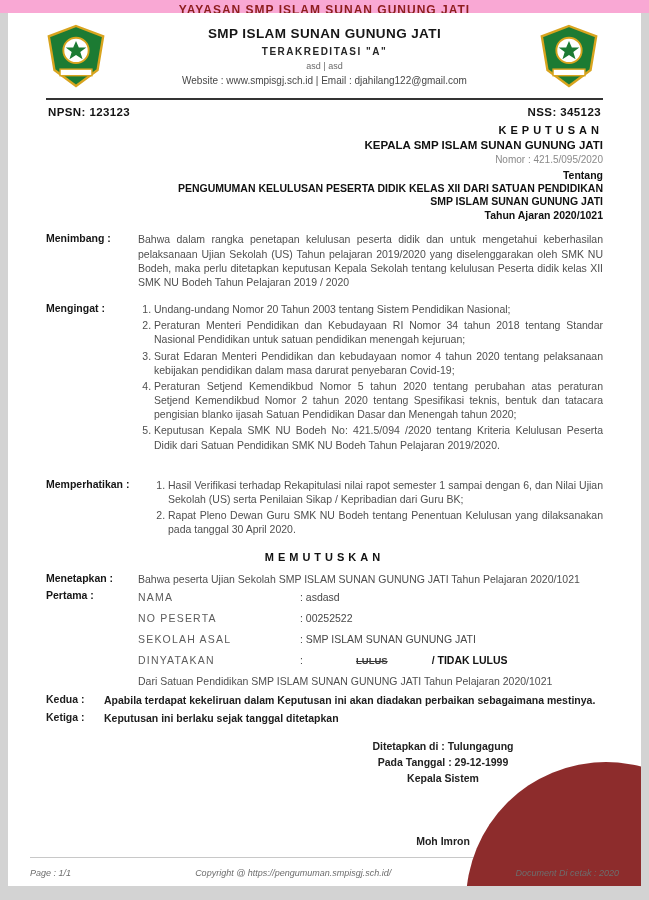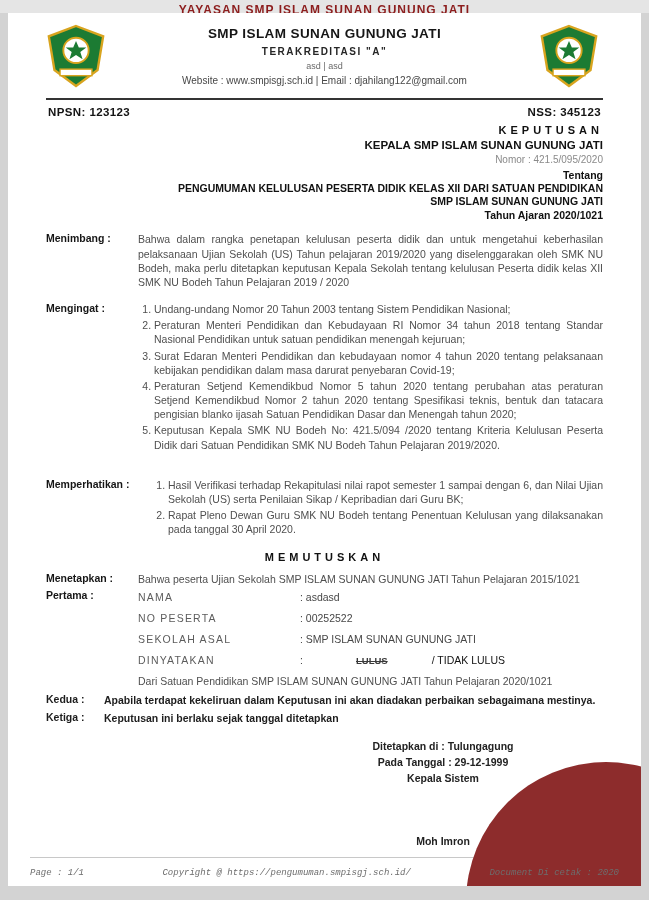--- a/index.html
+++ b/index.html
@@ -6,21 +6,21 @@
   html,body { width:649px; height:900px; }
   body {
     position:relative; overflow:hidden;
     background:#d3d3d3;
     font-family:"Liberation Sans", sans-serif;
     color:#4a4a4a;
   }
   
   .red-bar {
     position:absolute; top:0; left:0; width:100%; height:13px;
-    background:#e5e5e5; z-index:5; overflow:hidden; text-align:center;
+    background:#f9a8d4; z-index:5; overflow:hidden; text-align:center;
   }
   .red-bar span{
     display:inline-block; margin-top:-7px;
     font-size:12px; font-weight:bold; color:#8c1d1d; letter-spacing:1px;
   }
   
   .page {
     position:absolute; top:10px; left:8px; right:8px; bottom:14px;
     background:#ffffff; padding:8px 38px 0; z-index:1; overflow:hidden;
   }
@@ -48,30 +48,30 @@
   .sec ol { margin-left:16px; line-height:1.35; color:#4f4f4f; }
   .sec ol li { margin-bottom:2px; text-align:justify; }
   .memutuskan { text-align:center; font-size:11px; font-weight:bold; letter-spacing:4px; color:#111; margin-top:13px; }
   
   .fields { margin-top:2px; }
   .field-row { display:flex; align-items:baseline; margin-bottom:9px; font-size:10.5px; }
   .field-label { width:162px; letter-spacing:1.2px; color:#5c5c5c; }
   .field-value { color:#474747; }
   .field-colon { width:10px; color:#474747; }
   .field-struck { margin-left:46px; text-decoration:line-through; color:#3a3a3a; font-size:9.5px; font-weight:bold; }
-  .field-result { margin-left:44px; font-weight:normal; color:#111; }
+  .field-result { margin-left:44px; font-weight:bold; color:#111; }
   .closing-line { font-size:10.5px; color:#4f4f4f; margin-top:0px; }
   .sec-narrow { display:grid; grid-template-columns:54px 1fr; column-gap:4px; margin-top:4px; font-size:10.5px; }
   .sec-narrow .sec-label, .sec-narrow .sec-text { font-weight:bold; color:#1d1d1d; text-align:left; }
   
   .signature { width:220px; margin:13px 50px 0 auto; text-align:center; font-size:10.5px; font-weight:bold; color:#222; line-height:1.55; }
   .sig-name { margin-top:46px; }
   
   .footer-rule { position:absolute; left:22px; right:22px; bottom:28px; border-top:1px solid #c8c8c8; z-index:0; }
-  .footer { position:absolute; left:22px; right:22px; bottom:8px; display:flex; justify-content:space-between; font-size:9px; font-style:italic; color:#6d6d6d; z-index:4;font-family:Liberation Mono, monospace; }
+  .footer { position:absolute; left:22px; right:22px; bottom:8px; display:flex; justify-content:space-between; font-size:9px; font-style:italic; color:#6d6d6d; z-index:4; }
   
   .circle { position:absolute; left:458px; top:752px; width:280px; height:280px; border-radius:50%; background:#8d2c2c; z-index:3; }
 </style>
 </head>
 <body>
 
 <div class="red-bar">
   <span>YAYASAN SMP ISLAM SUNAN GUNUNG JATI</span>
 </div>
 
@@ -139,21 +139,21 @@
     <ol style="margin-left:30px">
       <li>Hasil Verifikasi terhadap Rekapitulasi nilai rapot semester 1 sampai dengan 6, dan Nilai Ujian Sekolah (US) serta Penilaian Sikap / Kepribadian dari Guru BK;</li>
       <li>Rapat Pleno Dewan Guru SMK NU Bodeh tentang Penentuan Kelulusan yang dilaksanakan pada tanggal 30 April 2020.</li>
     </ol>
   </div>
 
   <div class="memutuskan">MEMUTUSKAN</div>
 
   <div class="sec" style="margin-top:9px">
     <div class="sec-label">Menetapkan :</div>
-    <div class="sec-text" style="text-align:left">Bahwa peserta Ujian Sekolah SMP ISLAM SUNAN GUNUNG JATI Tahun Pelajaran 2015/1021</div>
+    <div class="sec-text" style="text-align:left">Bahwa peserta Ujian Sekolah SMP ISLAM SUNAN GUNUNG JATI Tahun Pelajaran 2020/1021</div>
   </div>
 
   <div class="sec" style="margin-top:2px">
     <div class="sec-label">Pertama :</div>
     <div class="fields">
       <div class="field-row">
         <span class="field-label">NAMA</span>
         <span class="field-value">: asdasd</span>
       </div>
       <div class="field-row">

